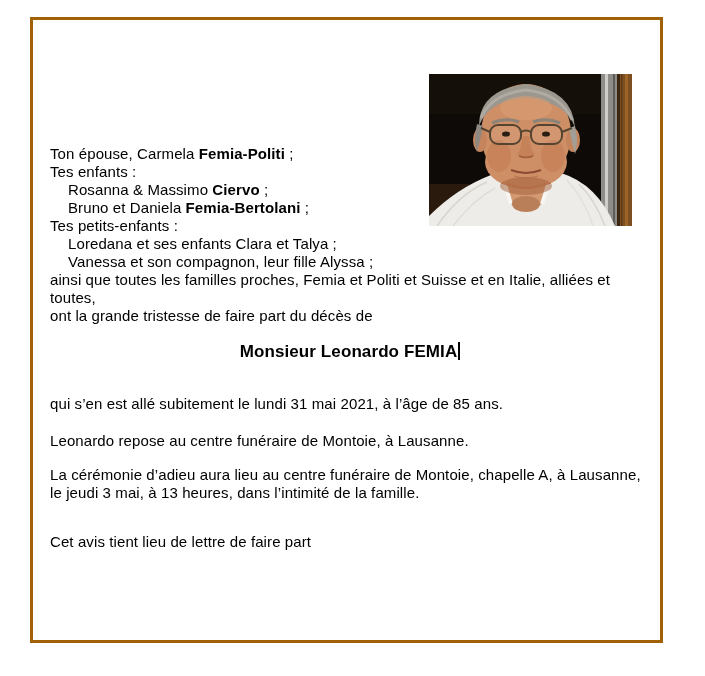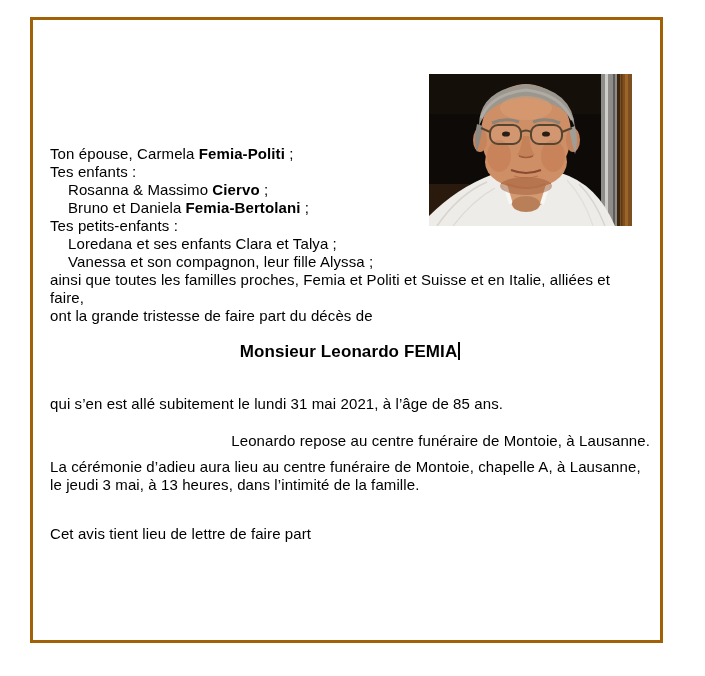--- a/index.html
+++ b/index.html
@@ -58,22 +58,22 @@
   .caret {
     display: inline-block;
     width: 2px;
     height: 18px;
     background: #000000;
     vertical-align: -3px;
     margin-left: 1px;
   }
   .para { margin: 0; }
   .p1 { margin-top: 33px; }
-  .p2 { margin-top: 19px; text-align: right; }
-  .p3 { margin-top: 8px; }
+  .p2 { margin-top: 19px; }
+  .p3 { margin-top: 16px; }
   .closing {
     margin-top: 31px;
     text-align: left;
   }
 </style>
 </head>
 <body>
 
 <div class="page">
   <div class="frame">
@@ -150,21 +150,21 @@
 
     <div class="textcol">
       <div class="line"><span>Ton épouse, Carmela </span><span class="b">Femia-Politi</span><span> ;</span></div>
       <div class="line"><span>Tes enfants :</span><span class="b"></span><span></span></div>
       <div class="line ind"><span>Rosanna &amp; Massimo </span><span class="b">Ciervo</span><span> ;</span></div>
       <div class="line ind"><span>Bruno et Daniela </span><span class="b">Femia-Bertolani</span><span> ;</span></div>
       <div class="line"><span>Tes petits-enfants :</span><span class="b"></span><span></span></div>
       <div class="line ind"><span>Loredana et ses enfants Clara et Talya ;</span><span class="b"></span><span></span></div>
       <div class="line ind"><span>Vanessa et son compagnon, leur fille Alyssa ;</span><span class="b"></span><span></span></div>
       <div class="line"><span>ainsi que toutes les familles proches, Femia et Politi et Suisse et en Italie, alliées et</span><span class="b"></span><span></span></div>
-      <div class="line"><span>faire,</span><span class="b"></span><span></span></div>
+      <div class="line"><span>toutes,</span><span class="b"></span><span></span></div>
       <div class="line"><span>ont la grande tristesse de faire part du décès de</span><span class="b"></span><span></span></div>
 
       <div class="deceased"><span>Monsieur Leonardo FEMIA</span><span class="caret"></span></div>
 
       <p class="para p1">qui s’en est allé subitement le lundi 31 mai 2021, à l’âge de 85 ans.</p>
       <p class="para p2">Leonardo repose au centre funéraire de Montoie, à Lausanne.</p>
       <p class="para p3">La cérémonie d’adieu aura lieu au centre funéraire de Montoie, chapelle A, à Lausanne, le jeudi 3 mai, à 13 heures, dans l’intimité de la famille.</p>
 
       <div class="closing">Cet avis tient lieu de lettre de faire part</div>
     </div>

